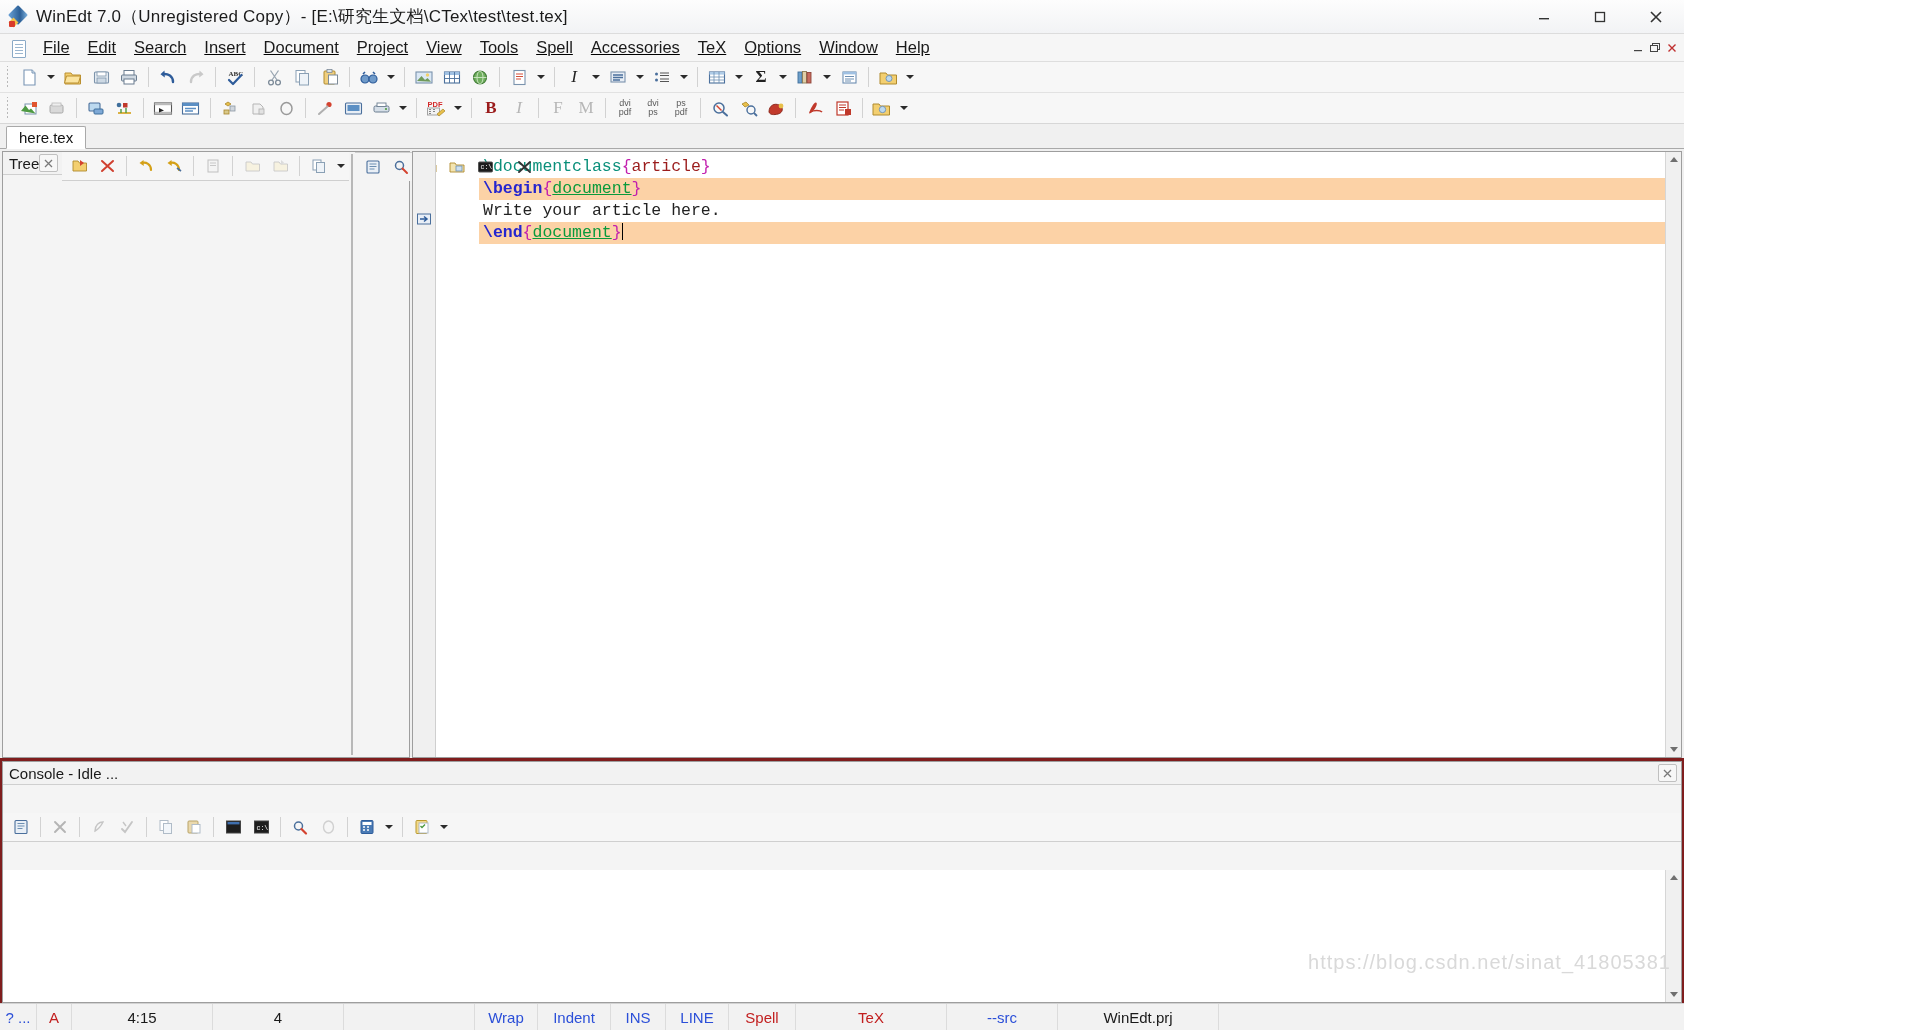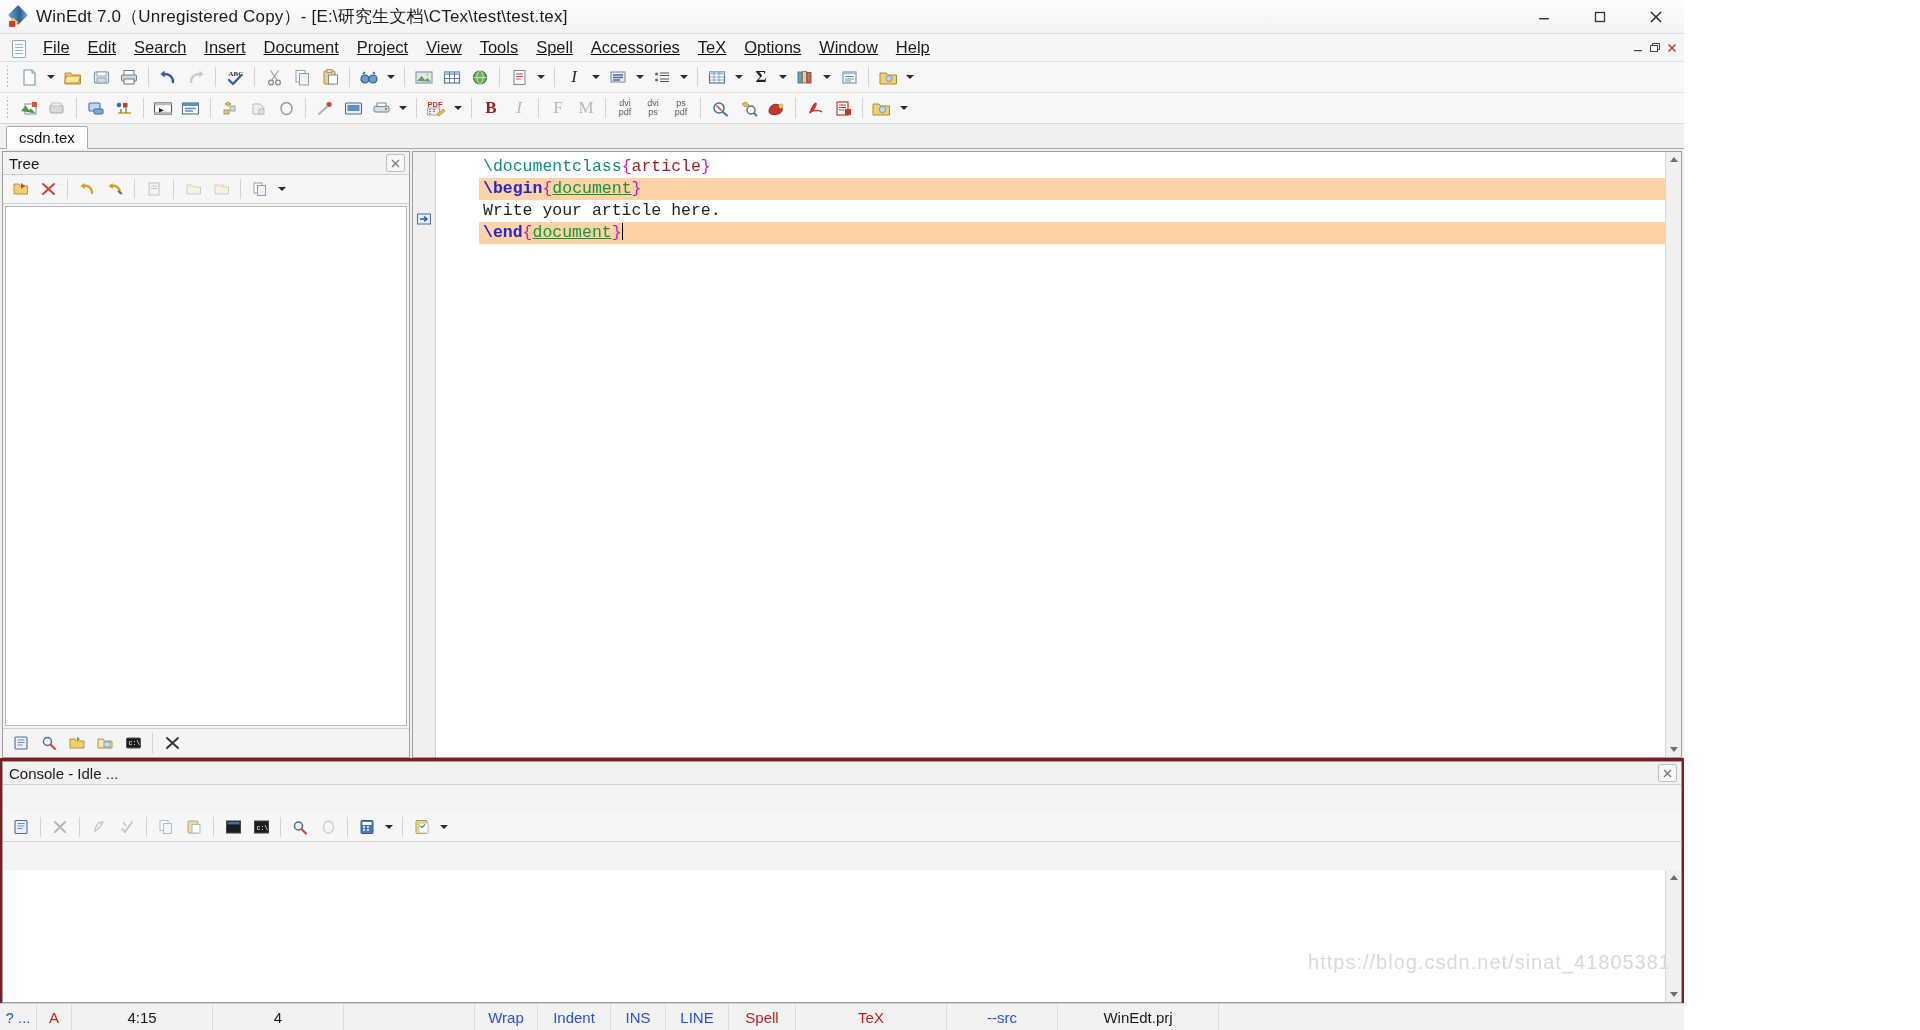--- a/index.html
+++ b/index.html
@@ -98,21 +98,21 @@
     height:21px;padding:0 12px;display:flex;align-items:center;font-size:15px;color:#111;
     background:#ffffff;border:1px solid #a9a9a9;border-bottom:1px solid #ffffff;
     border-radius:2px 2px 0 0;position:relative;top:1px;
   }
 
   
   .main{flex:1;display:flex;min-height:0;background:#f0f0f0;}
 
   
   .tree-panel{
-    width:406px;min-width:406px;margin:2px 0 0 2px;display:flex;flex-direction:column;
+    width:406px;min-width:406px;margin:2px 0 0 2px;display:flex;
     border:1px solid #9e9e9e;background:#f4f4f4;
   }
   .tree-header{
     height:22px;min-height:22px;display:flex;align-items:center;
     background:#f2f2f2;border-bottom:1px solid #cfcfcf;padding-left:6px;
   }
   .tree-header-title{font-size:15px;color:#1a1a1a;}
   .tree-close{
     margin-left:auto;margin-right:4px;width:17px;height:16px;border:1px solid #c0c0c0;
     background:#f7f7f7;display:flex;align-items:center;justify-content:center;border-radius:2px;
@@ -662,21 +662,21 @@
           <circle cx="11.5" cy="10.5" r="3.2" fill="#bcd9ef" stroke="#6d8fb2" stroke-width=".9"></circle>
         </svg>
     </div>
     <div class="tb-arrow">
         <i></i>
       </div>
   </div>
 
   <div class="tabbar">
     <div class="tab">
-      <span>csdn.tex</span>
+      <span>here.tex</span>
     </div>
   </div>
 
   <div class="main">
 
     <div class="tree-panel">
       <div class="tree-header">
         <span class="tree-header-title">Tree</span>
         <div class="tree-close">
           <svg width="11" height="11" viewBox="0 0 11 11">

